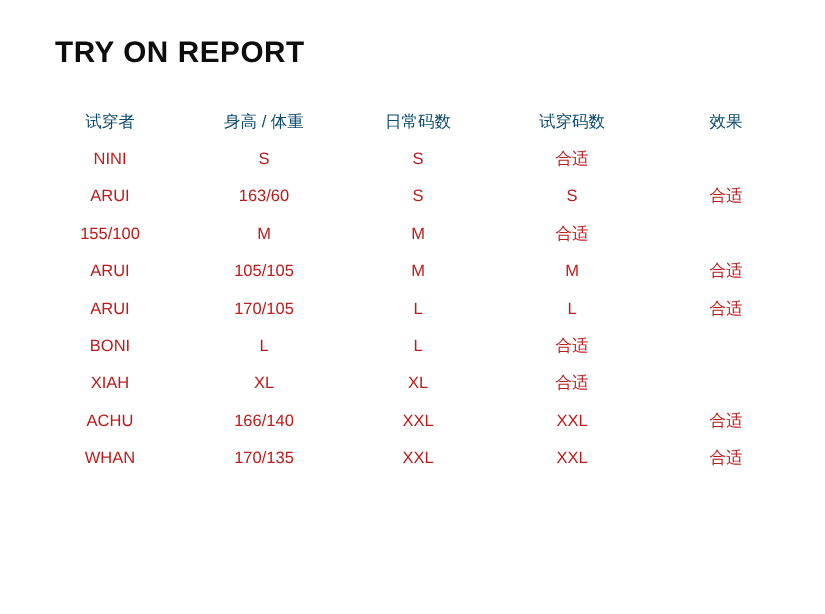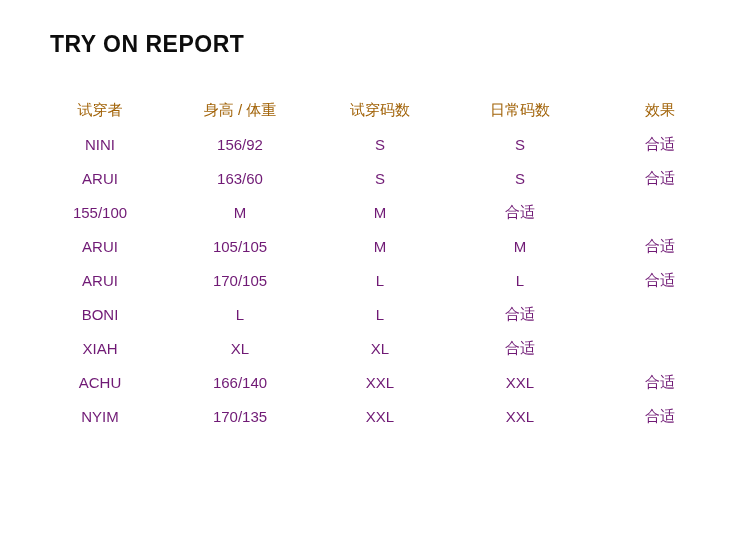--- a/index.html
+++ b/index.html
@@ -12,70 +12,69 @@
     position: relative;
     width: 750px;
     height: 558px;
     background: #ffffff;
     overflow: hidden;
   }
   .report-title {
     position: absolute;
     left: 50px;
     top: 13px;
-    font-size: 23px;
+    font-size: 27px;
     font-weight: 800;
     letter-spacing: 0.5px;
     color: #0d0d0d;
     line-height: 32px;
   }
   .tryon-table {
     position: absolute;
     left: 30px;
     top: 93px;
     width: 700px;
   }
   .t-row {
     display: flex;
     height: 34px;
     align-items: center;
   }
   .t-cell {
     width: 140px;
     text-align: center;
     font-size: 15px;
-    color: #701a75;
+    color: #b91c1c;
     white-space: nowrap;
   }
   .t-row.header .t-cell {
-    color: #a16207;
+    color: #0c4a6e;
     font-weight: 400;
   }
 </style>
 </head>
 <body>
 
 <div class="page">
 
   <h1 class="report-title">TRY ON REPORT</h1>
 
   <div class="tryon-table">
 
     <div class="t-row header">
       <div class="t-cell">试穿者</div>
       <div class="t-cell">身高 / 体重</div>
+      <div class="t-cell">日常码数</div>
       <div class="t-cell">试穿码数</div>
-      <div class="t-cell">日常码数</div>
       <div class="t-cell">效果</div>
     </div>
 
     <div id="table-body">
         <div class="t-row">
           <div class="t-cell">NINI</div>
-          <div class="t-cell">156/92</div>
           <div class="t-cell">S</div>
           <div class="t-cell">S</div>
           <div class="t-cell">合适</div>
         </div>
         <div class="t-row">
           <div class="t-cell">ARUI</div>
           <div class="t-cell">163/60</div>
           <div class="t-cell">S</div>
           <div class="t-cell">S</div>
           <div class="t-cell">合适</div>
@@ -113,21 +112,21 @@
           <div class="t-cell">合适</div>
         </div>
         <div class="t-row">
           <div class="t-cell">ACHU</div>
           <div class="t-cell">166/140</div>
           <div class="t-cell">XXL</div>
           <div class="t-cell">XXL</div>
           <div class="t-cell">合适</div>
         </div>
         <div class="t-row">
-          <div class="t-cell">NYIM</div>
+          <div class="t-cell">WHAN</div>
           <div class="t-cell">170/135</div>
           <div class="t-cell">XXL</div>
           <div class="t-cell">XXL</div>
           <div class="t-cell">合适</div>
         </div>
       </div>
 
   </div>
 
 </div>

